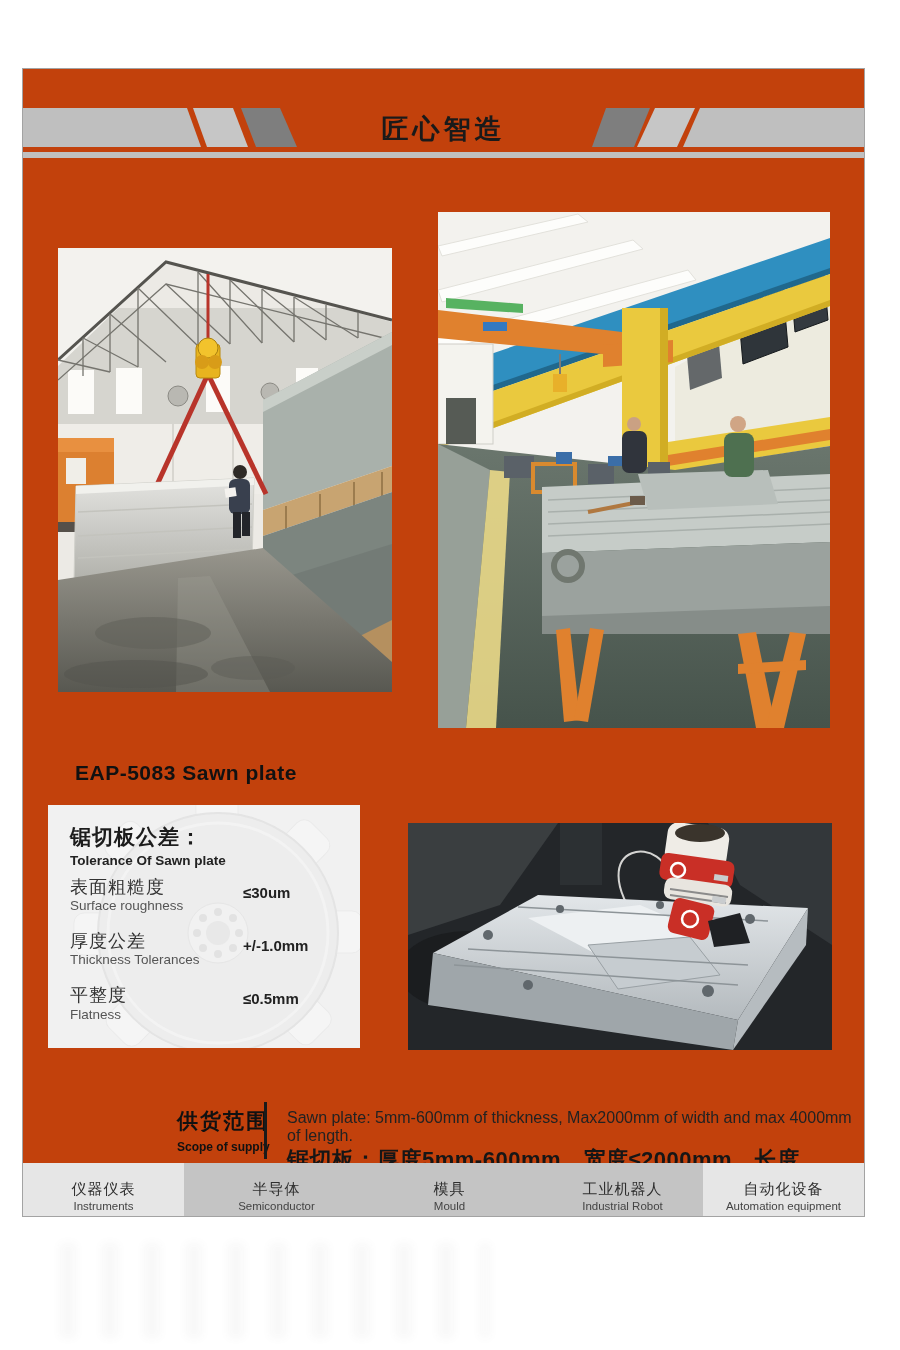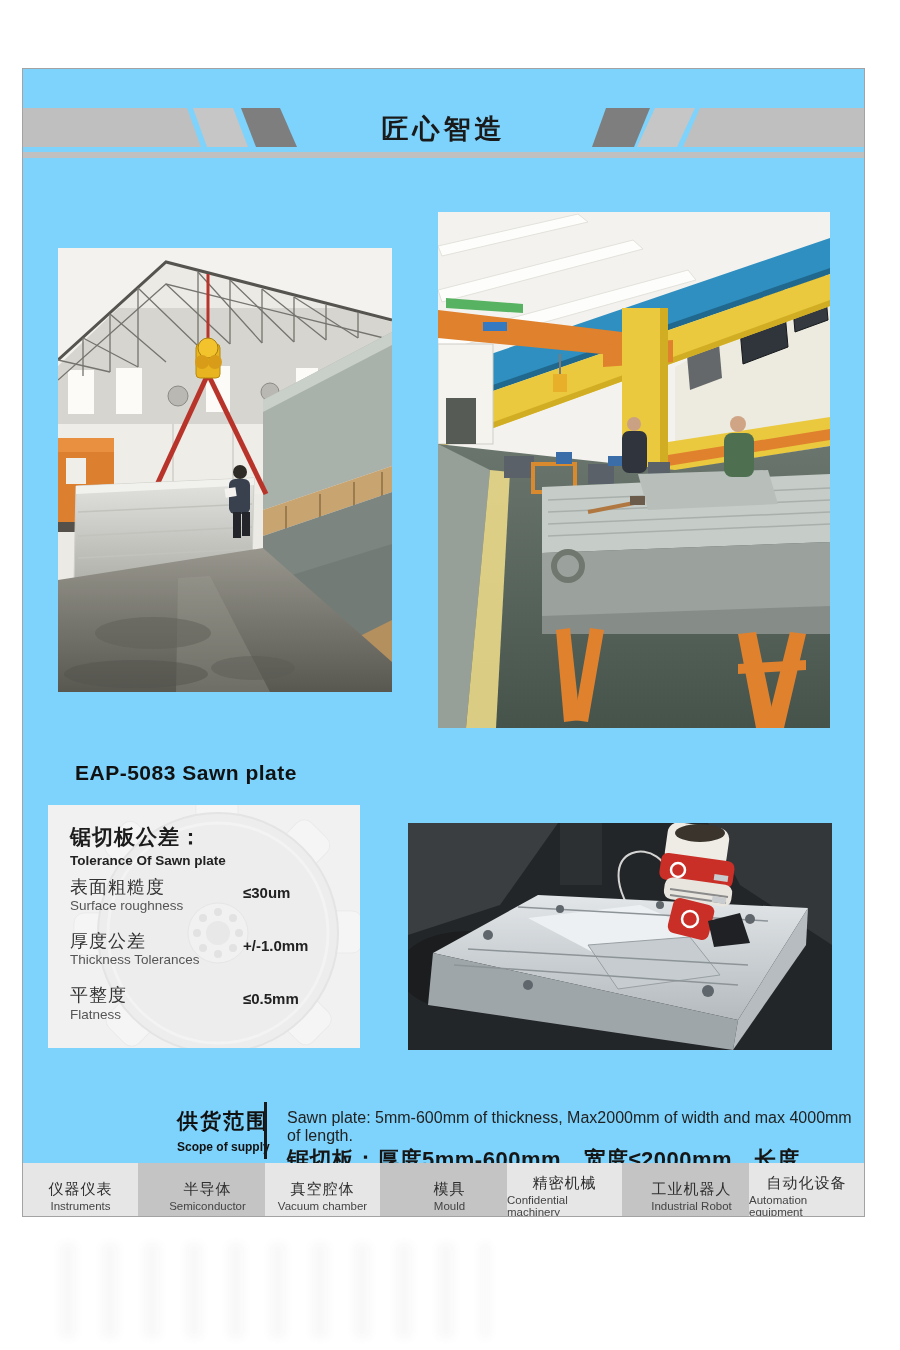--- a/index.html
+++ b/index.html
@@ -3,21 +3,21 @@
 <meta charset="utf-8">
 <style>
   html,body{margin:0;padding:0;}
   body{
     width:900px;height:1350px;position:relative;background:#ffffff;
     font-family:"Liberation Sans","DejaVu Sans",sans-serif;
     overflow:hidden;
   }
   .frame{
     position:absolute;left:22px;top:68px;width:841px;height:1147px;
-    border:1px solid #a3a3a3;background:#7dd3fc;overflow:hidden;
+    border:1px solid #a3a3a3;background:#c2410c;overflow:hidden;
   }
   
   .hband{position:absolute;top:39px;height:39px;}
   .hb-left-main{left:0;width:178px;background:#bfbfbf;
     clip-path:polygon(0 0,164px 0,178px 100%,0 100%);}
   .hb-left-stripe{left:170px;width:55px;background:#c6c6c6;
     clip-path:polygon(0 0,40px 0,55px 100%,14px 100%);}
   .hb-left-dark{left:218px;width:56px;background:#7e7e7e;
     clip-path:polygon(0 0,39px 0,56px 100%,15px 100%);}
   .hb-right-dark{left:569px;width:58px;background:#7e7e7e;
@@ -386,31 +386,23 @@
 
   <div class="footer">
     <div class="fseg light">
       <div class="fzh">仪器仪表</div>
       <div class="fen">Instruments</div>
     </div>
     <div class="fseg dark">
       <div class="fzh">半导体</div>
       <div class="fen">Semiconductor</div>
     </div>
-    <div class="fseg light">
-      <div class="fzh">真空腔体</div>
-      <div class="fen">Vacuum chamber</div>
-    </div>
     <div class="fseg dark">
       <div class="fzh">模具</div>
       <div class="fen">Mould</div>
-    </div>
-    <div class="fseg light">
-      <div class="fzh">精密机械</div>
-      <div class="fen">Confidential machinery</div>
     </div>
     <div class="fseg dark">
       <div class="fzh">工业机器人</div>
       <div class="fen">Industrial Robot</div>
     </div>
     <div class="fseg light">
       <div class="fzh">自动化设备</div>
       <div class="fen">Automation equipment</div>
     </div>
   </div>

